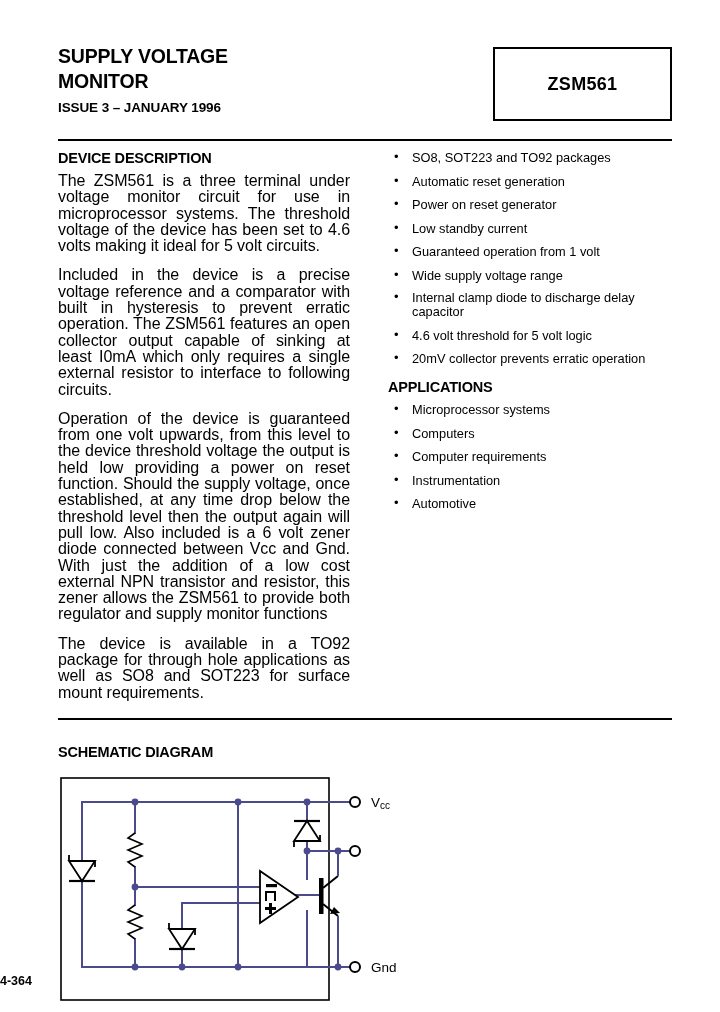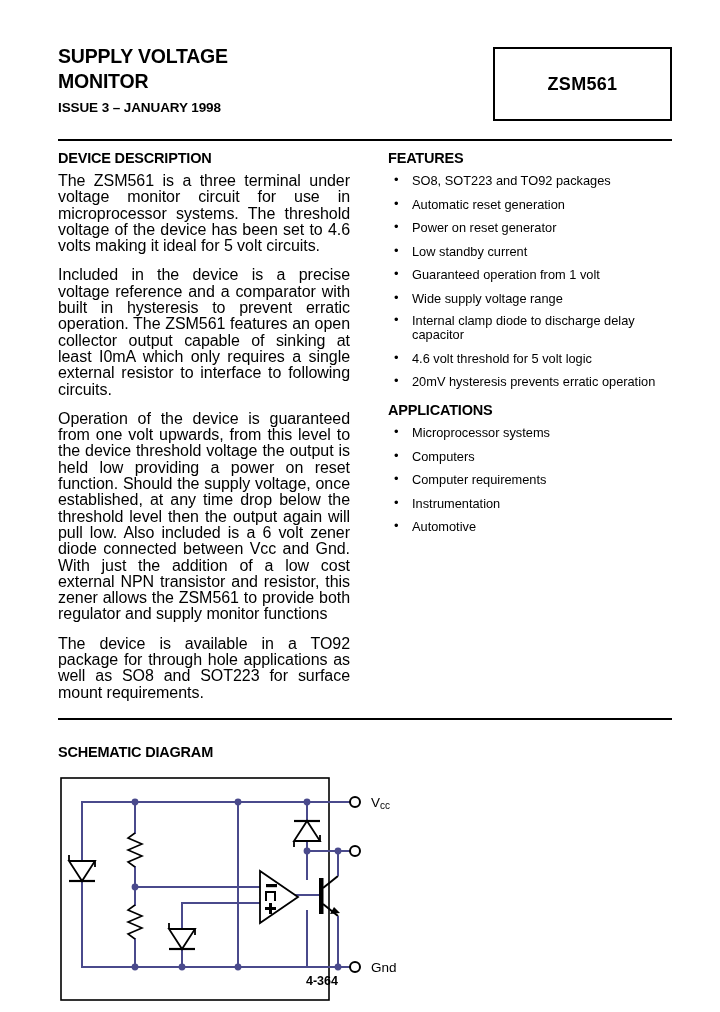--- a/index.html
+++ b/index.html
@@ -137,38 +137,37 @@
     position: relative;
     width: 614px;
     height: 228px;
   }
 
   .footer {
     position: absolute;
     left: 0;
     right: 0;
     bottom: 24px;
-    text-align: center;
     font-size: 12.5px;
     font-weight: bold;
   }
 </style>
 </head>
 <body>
 
 <div class="page">
   <div class="content">
 
     <div class="header">
       <div class="title-block">
         <div class="main-title">
           <div>SUPPLY VOLTAGE</div>
           <div>MONITOR</div>
         </div>
-        <div class="issue-line">ISSUE 3 – JANUARY 1998</div>
+        <div class="issue-line">ISSUE 3 – JANUARY 1996</div>
       </div>
       <div class="part-box">
         <span class="part-number">ZSM561</span>
       </div>
     </div>
 
     <hr class="rule-thick">
 
     <div class="columns">
 
@@ -176,31 +175,30 @@
         <h2 class="section">DEVICE DESCRIPTION</h2>
         <p class="body">The ZSM561 is a three terminal under voltage monitor circuit for use in microprocessor systems. The threshold voltage of the device has been set to 4.6 volts making it ideal for 5 volt circuits.</p>
         <p class="body">Included in the device is a precise voltage reference and a comparator with built in hysteresis to prevent erratic operation. The ZSM561 features an open collector output capable of sinking at least I0mA which only requires a single external resistor to interface to following circuits.</p>
         <p class="body">Operation of the device is guaranteed from one volt upwards, from this level to the device threshold voltage the output is held low providing a power on reset function. Should the supply voltage, once established, at any time drop below the threshold level then the output again will pull low. Also included is a 6 volt zener diode connected between Vcc and Gnd. With just the addition of a low cost external NPN transistor and resistor, this zener allows the ZSM561 to provide both regulator and supply monitor functions</p>
         <p class="body">The device is available in a TO92 package for through hole applications as well as SO8 and SOT223 for surface mount requirements.</p>
       </div>
 
       <div class="col-gap"></div>
 
       <div class="col-right">
-        <h2 class="section">FEATURES</h2>
         <ul class="bullets">
           <li>SO8, SOT223 and TO92 packages</li>
           <li>Automatic reset generation</li>
           <li>Power on reset generator</li>
           <li>Low standby current</li>
           <li>Guaranteed operation from 1 volt</li>
           <li>Wide supply voltage range</li>
           <li class="two-line"> Internal clamp diode to discharge delay capacitor</li>
           <li>4.6 volt threshold for 5 volt logic</li>
-          <li>20mV hysteresis prevents erratic operation</li>
+          <li>20mV collector prevents erratic operation</li>
         </ul>
 
         <h2 class="section apps">APPLICATIONS</h2>
         <ul class="bullets">
           <li>Microprocessor systems</li>
           <li>Computers</li>
           <li>Computer requirements</li>
           <li>Instrumentation</li>
           <li>Automotive</li>
         </ul>

